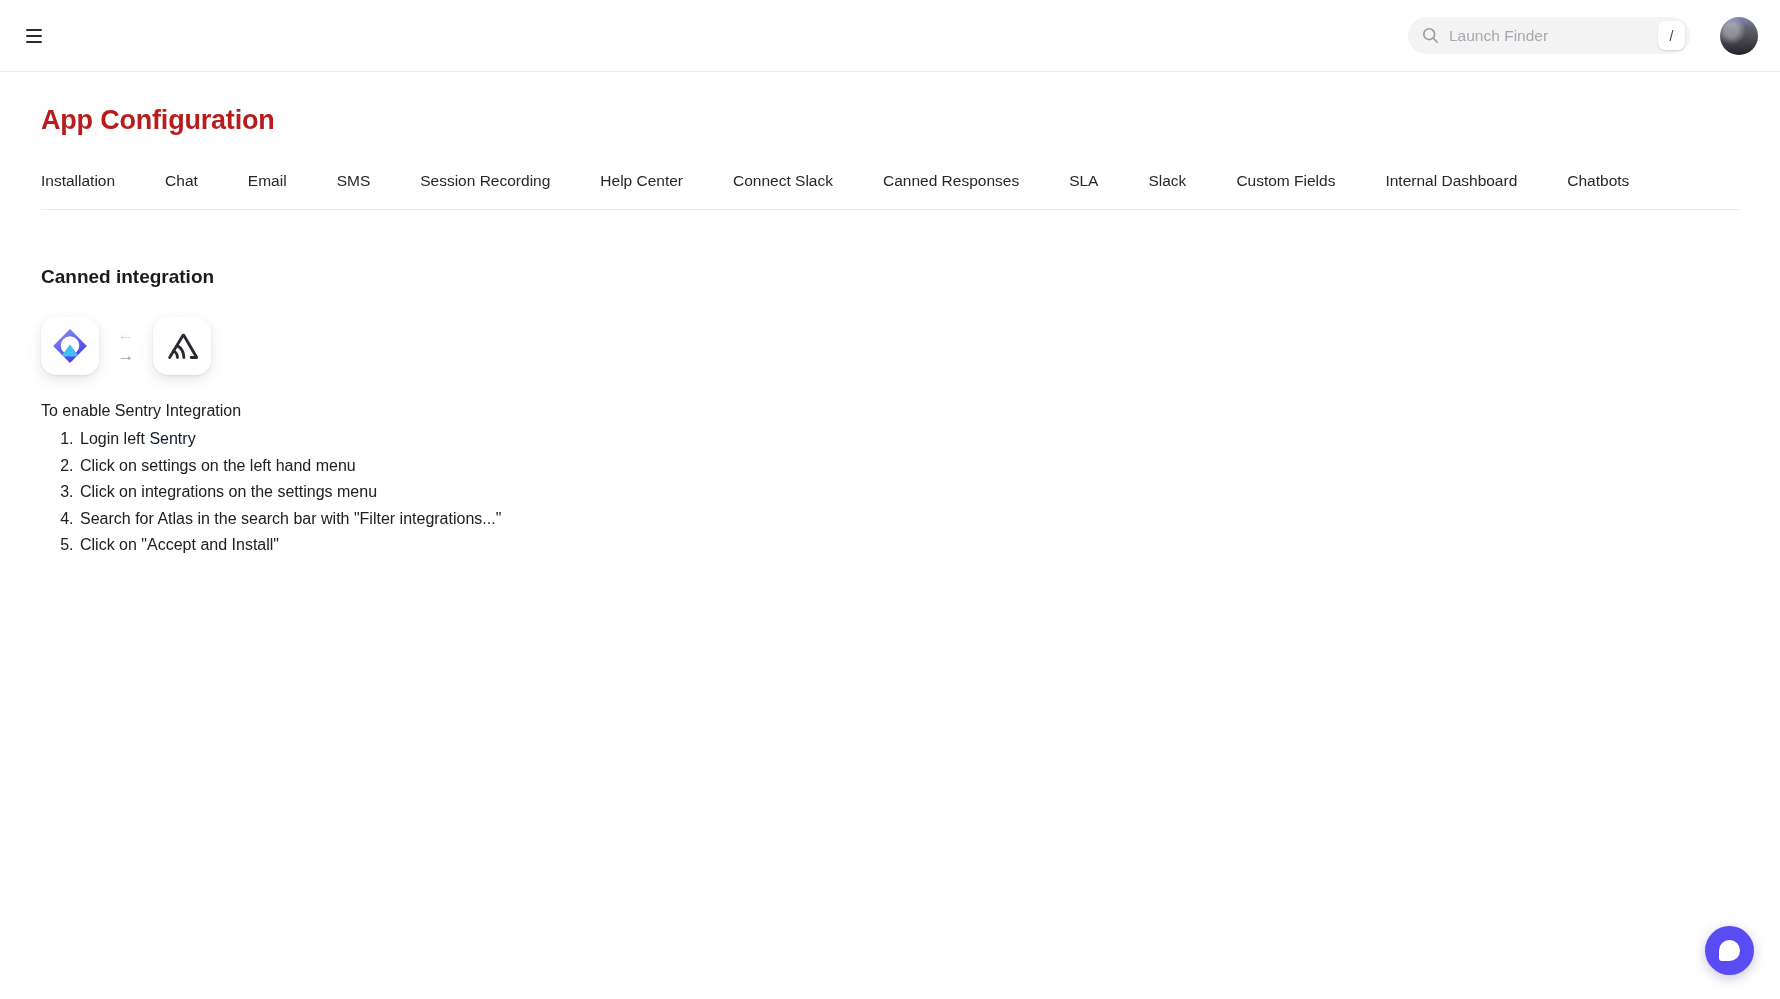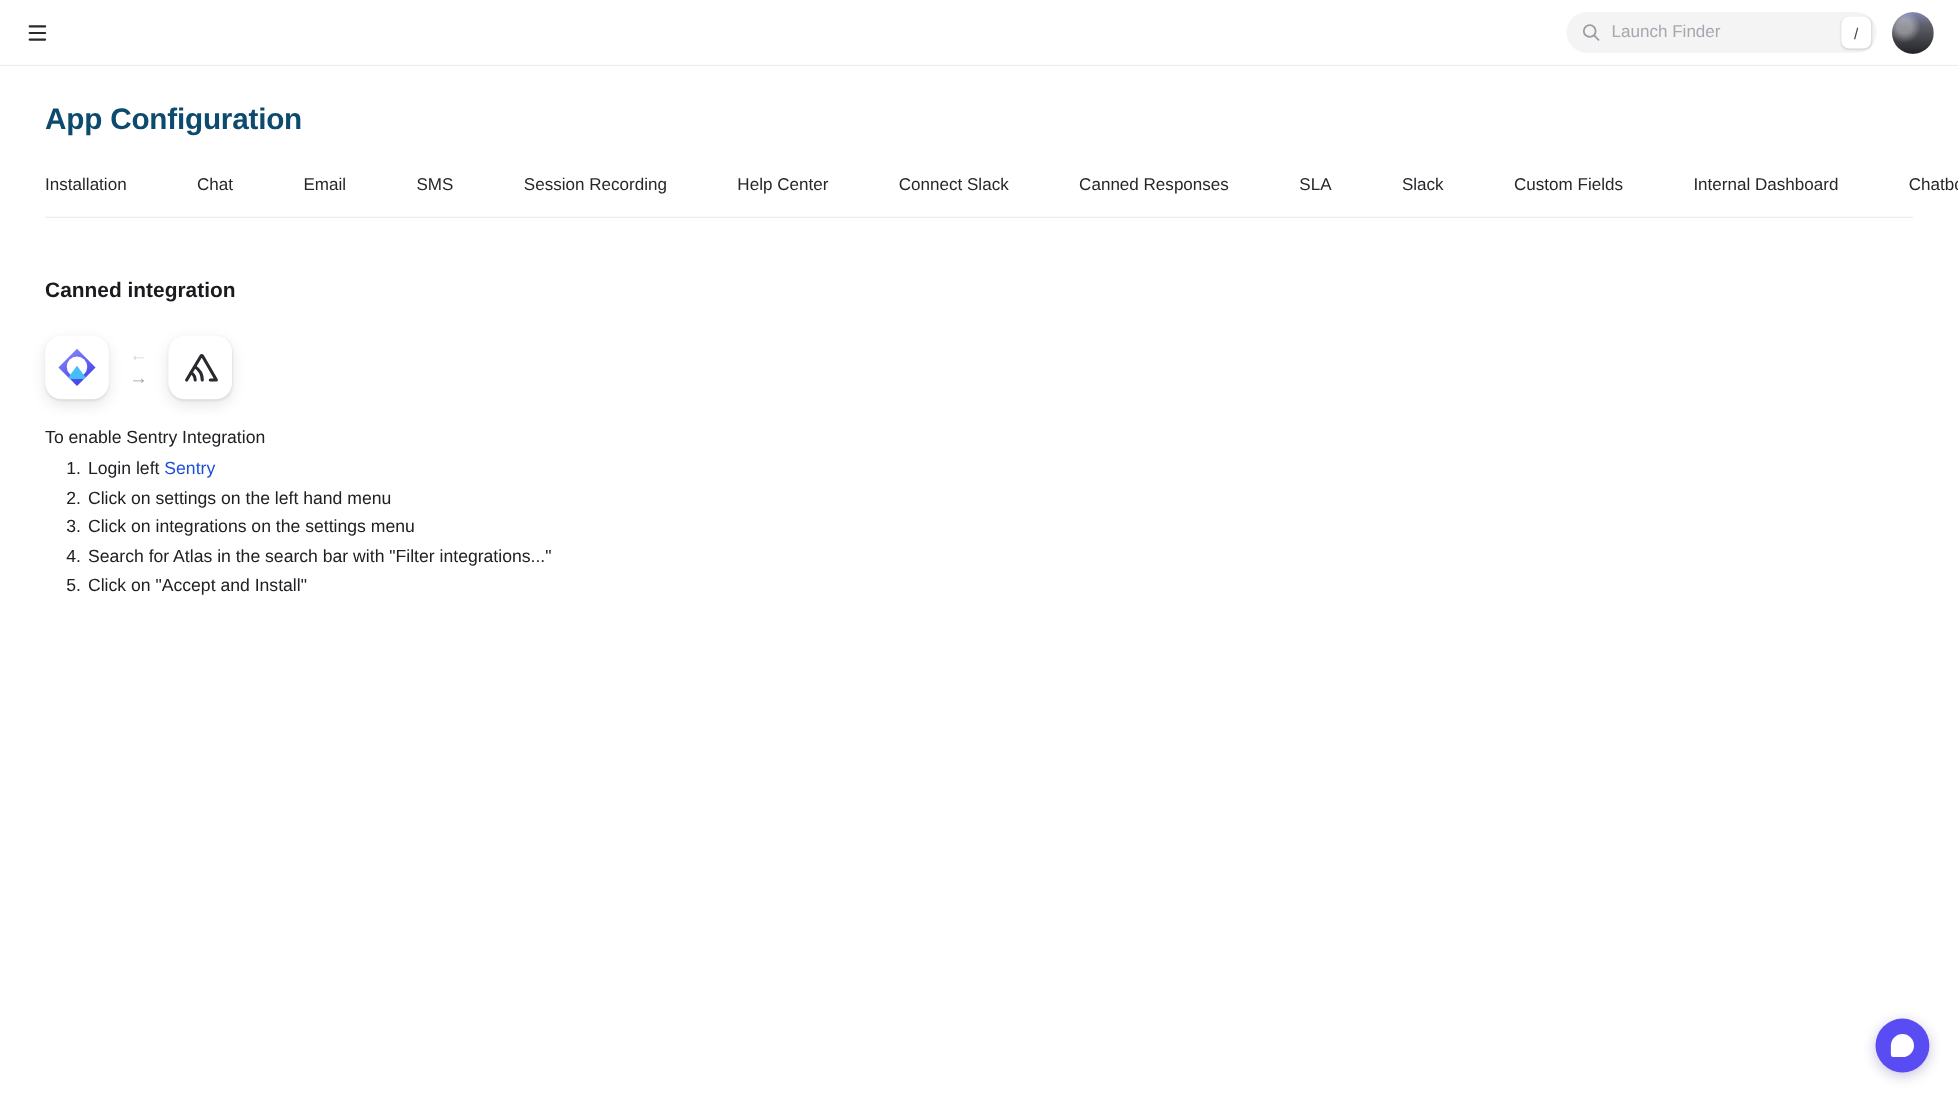--- a/index.html
+++ b/index.html
@@ -8,26 +8,27 @@
     width: 1780px; height: 999px;
     background: #ffffff;
     font-family: "Liberation Sans", sans-serif;
     color: #202024;
     position: relative;
     overflow: hidden;
   }
 
   
   .topbar {
-    height: 60px;
+    height: 72px;
     display: flex;
     align-items: center;
     padding: 0 22px 0 20px;
     border-bottom: 1px solid #ececee;
     background: #fff;
+    gap: 16px;
   }
   .menu-btn {
     width: 30px; height: 30px;
     background: none; border: none; cursor: pointer;
     display: flex; flex-direction: column; justify-content: center; gap: 4px;
     padding: 0 6px;
   }
   .menu-btn span { display: block; height: 2px; width: 16px; background: #2a2a2e; border-radius: 1px; }
 
   .search-pill {
@@ -61,28 +62,28 @@
     background:
       radial-gradient(circle at 30% 35%, rgba(255,255,255,0.35) 0 18%, rgba(255,255,255,0) 40%),
       linear-gradient(180deg, #8387b4 0%, #63636f 28%, #47474f 60%, #232327 100%);
     border: none;
   }
 
   
   .main { padding: 0 41px; }
   .page-title {
     margin: 33px 0 0 0;
-    font-size: 27px; font-weight: 600; color: #0c4a6e;
+    font-size: 27px; font-weight: 600; color: #b91c1c;
     letter-spacing: -0.2px;
   }
 
   
   .tabs {
     margin-top: 36px;
-    display: flex; gap: 64px;
+    display: flex; gap: 50px;
     border-bottom: 1px solid #eaeaec;
     padding-bottom: 19px;
   }
   .tab {
     background: none; border: none; padding: 0; cursor: pointer;
     font-family: "Liberation Sans", sans-serif;
     font-size: 15.5px; color: #27272b; white-space: nowrap;
   }
 
   
@@ -110,21 +111,21 @@
   .intro {
     margin: 27px 0 0 0;
     font-size: 16px; color: #202024;
   }
   ol.steps {
     margin: 6px 0 0 0;
     padding-left: 37px;
     font-size: 16px; line-height: 26.5px; color: #202024;
   }
   ol.steps li { padding-left: 2px; }
-  a.link { color: #1d4ed8; text-decoration: none; cursor: pointer; }
+  a.link { color: #0f172a; text-decoration: none; cursor: pointer; }
 
   
   .chat-launcher {
     position: absolute;
     right: 26px; bottom: 24px;
     width: 49px; height: 49px;
     border-radius: 50%;
     background: #5a4cf3;
     border: none; cursor: pointer;
     box-shadow: 0 3px 12px rgba(30,20,120,0.25);

